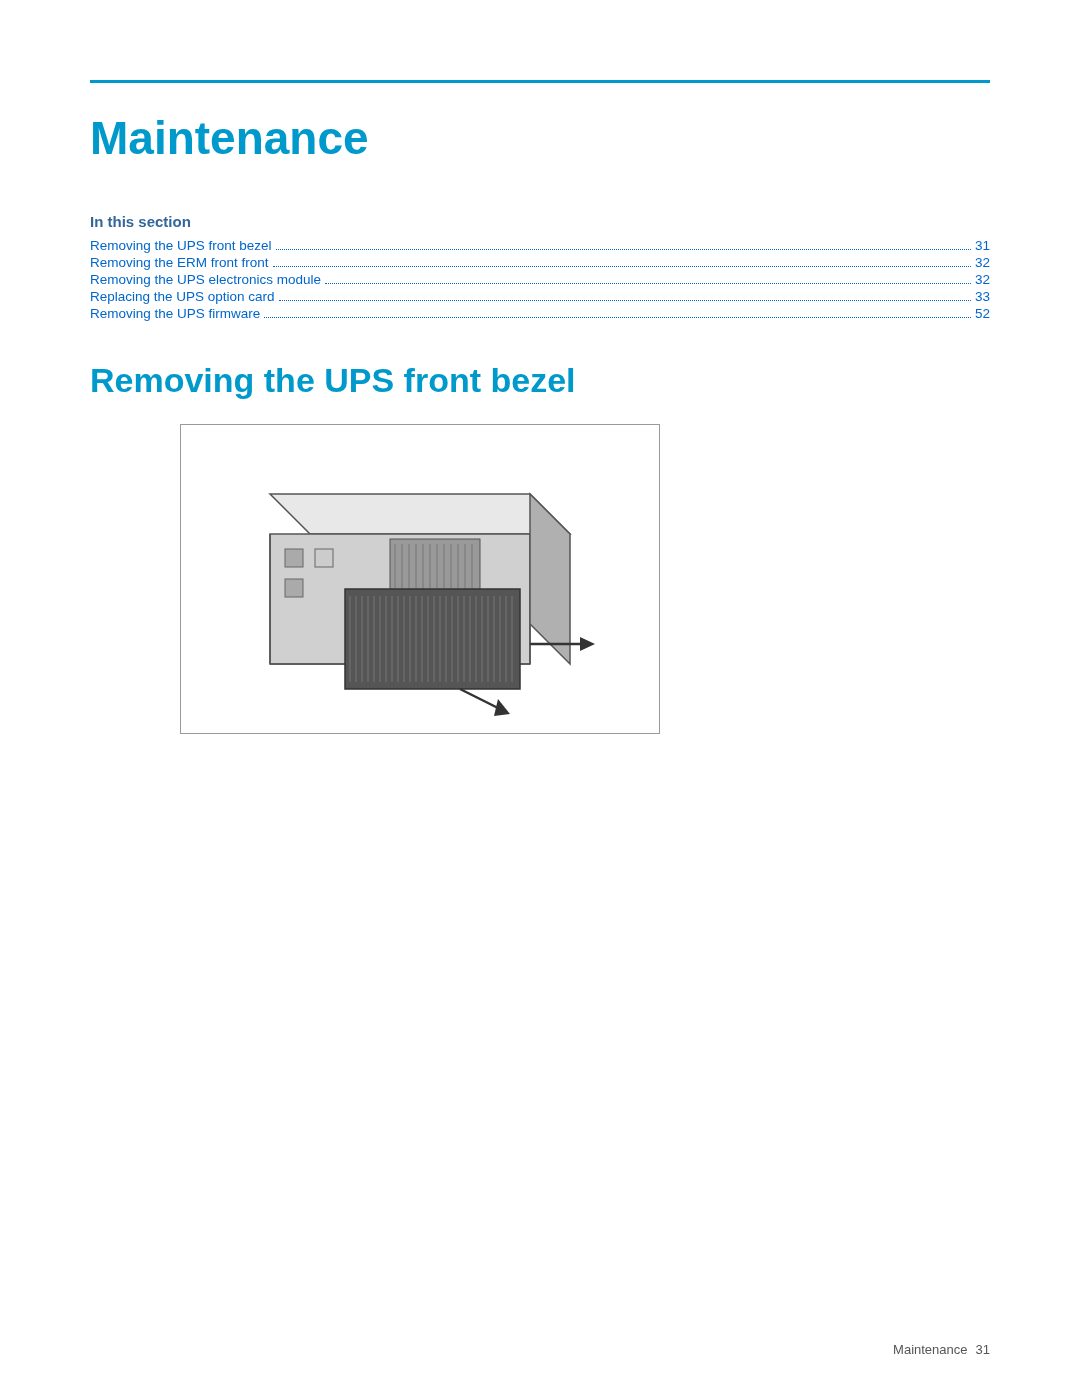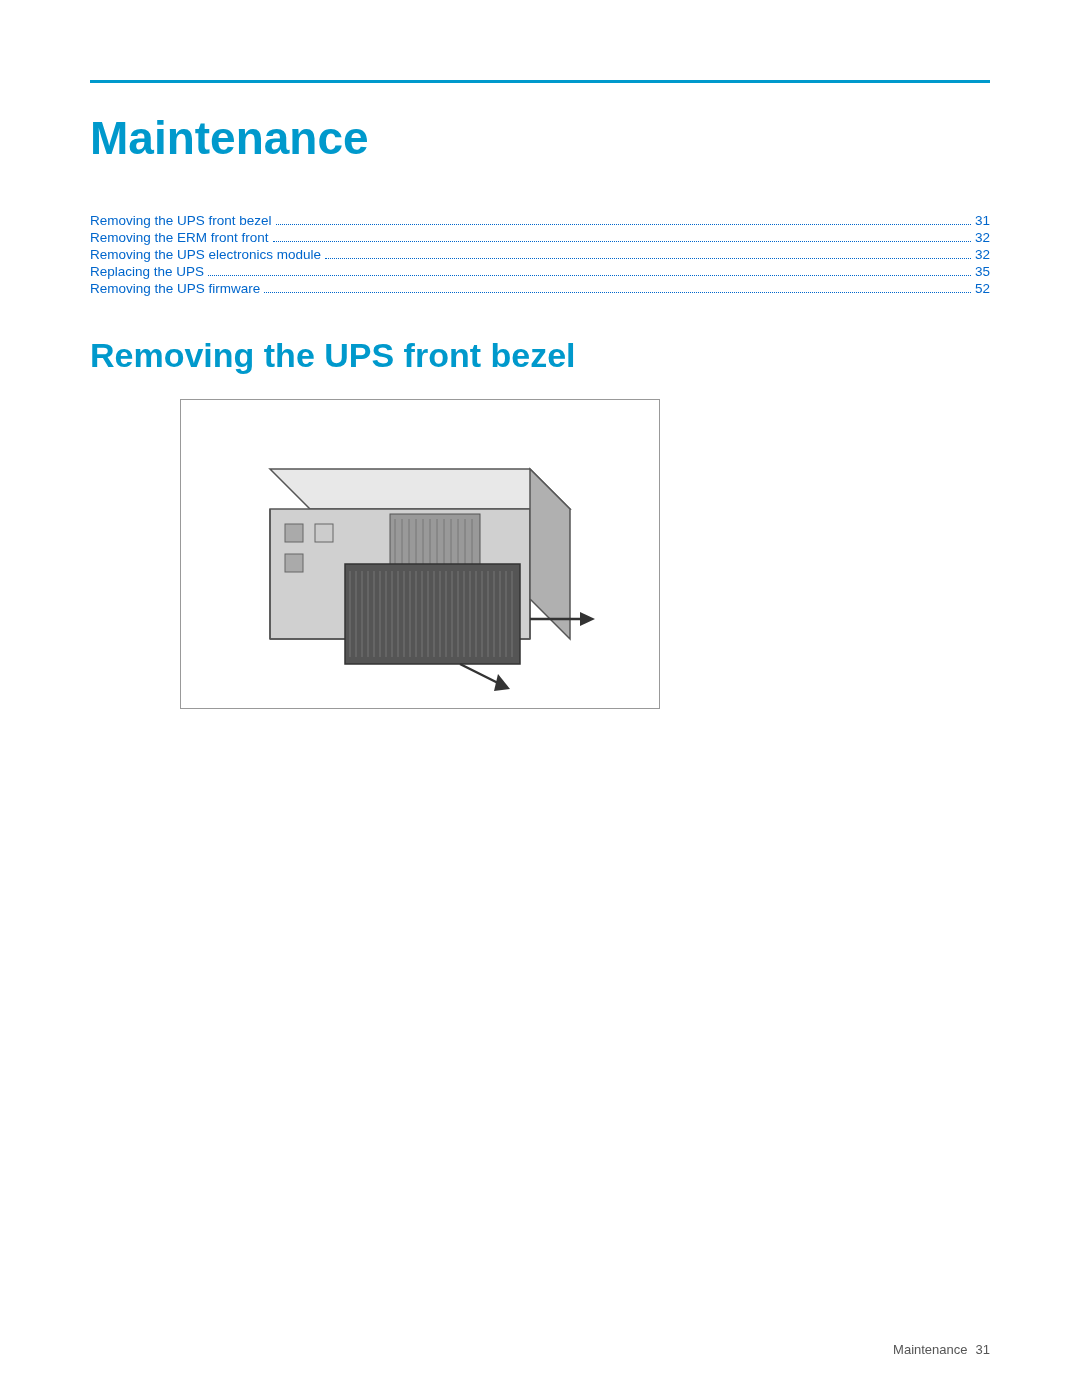--- a/index.html
+++ b/index.html
@@ -116,20 +116,21 @@
     }
   </style>
 </head>
 <body>
 
 <div class="page-container">
   <hr class="top-rule">
 
   <h1 class="page-title">Maintenance</h1>
 
+  <div class="in-this-section-label">In this section</div>
 
   <div style="margin-bottom: 40px;">
     <div class="toc-entry">
       <div class="toc-line">
         <span class="toc-line-text">Removing the UPS front bezel</span>
         <span class="toc-line-dots"></span>
         <span class="toc-line-page">31</span>
       </div>
     </div>
     <div class="toc-entry">
@@ -141,23 +142,23 @@
     </div>
     <div class="toc-entry">
       <div class="toc-line">
         <span class="toc-line-text">Removing the UPS electronics module</span>
         <span class="toc-line-dots"></span>
         <span class="toc-line-page">32</span>
       </div>
     </div>
     <div class="toc-entry">
       <div class="toc-line">
-        <span class="toc-line-text">Replacing the UPS</span>
-        <span class="toc-line-dots"></span>
-        <span class="toc-line-page">35</span>
+        <span class="toc-line-text">Replacing the UPS option card</span>
+        <span class="toc-line-dots"></span>
+        <span class="toc-line-page">33</span>
       </div>
     </div>
     <div class="toc-entry">
       <div class="toc-line">
         <span class="toc-line-text">Removing the UPS firmware</span>
         <span class="toc-line-dots"></span>
         <span class="toc-line-page">52</span>
       </div>
     </div>
   </div>

